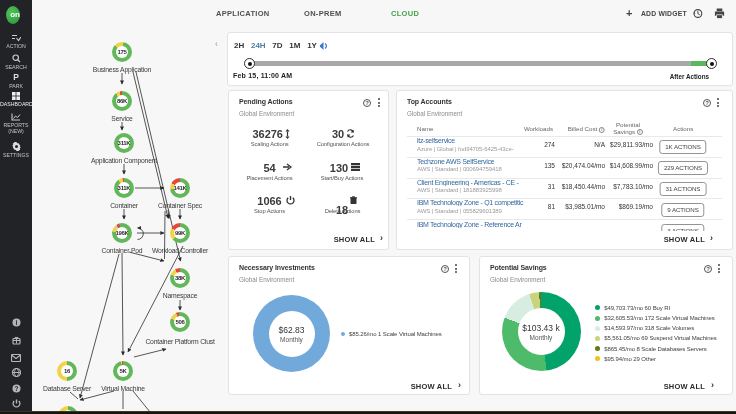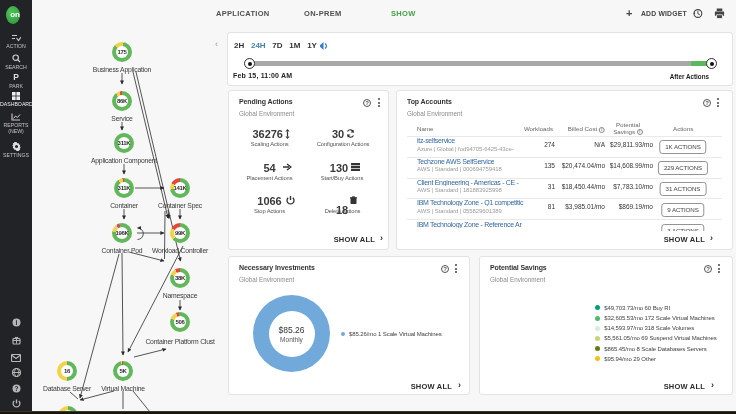--- a/index.html
+++ b/index.html
@@ -107,21 +107,21 @@
         <text x="4.5" y="6.8" font-size="6.5" text-anchor="middle" fill="#222" font-family="Liberation Sans" font-weight="bold">?</text>
       </svg></div>
  <div class="sb-bot" style="top:394px"><svg width="9" height="9" viewBox="0 0 9 9">
         <path d="M4.5,0.5 v4" stroke="#b5b5b5" stroke-width="1.4"></path>
         <path d="M2.2,2 a3.4,3.4 0 1 0 4.6,0" stroke="#b5b5b5" fill="none" stroke-width="1.3"></path>
       </svg></div>
 </div>
 
 <div class="tab" style="left:216px">APPLICATION</div>
 <div class="tab" style="left:304px">ON-PREM</div>
-<div class="tab" style="left:391px;color:#43a047">SHOW</div>
+<div class="tab" style="left:391px;color:#43a047">CLOUD</div>
 <div class="abs" style="left:626px;top:7px;font-size:11px;color:#444;font-weight:bold">+</div>
 <div class="abs" style="left:641px;top:10px;font-size:6.8px;font-weight:bold;color:#444;letter-spacing:.2px">ADD WIDGET</div>
 <svg class="abs" style="left:692px;top:8px" width="11" height="11" viewBox="0 0 11 11">
     <circle cx="5.9" cy="5.5" r="3.9" fill="none" stroke="#444" stroke-width="1.1"></circle>
     <path d="M5.9,3.1 v2.6 l1.9,1.1" stroke="#444" fill="none" stroke-width="1"></path>
     <path d="M2,3.9 l-0.4,2 l1.9,-0.6" fill="#444"></path>
   </svg>
 <svg class="abs" style="left:714px;top:8px" width="11" height="11" viewBox="0 0 11 11" fill="#444">
     <rect x="2.7" y="0.5" width="5.6" height="2.7"></rect>
     <rect x="0.9" y="3.6" width="9.2" height="4.2" rx="0.5"></rect>
@@ -332,38 +332,44 @@
  <div class="wtitle">Necessary Investments</div>
  <div class="wsub">Global Environment</div>
  <div class="qmark" style="left:212px">?</div>
  <div class="vdots" style="left:226px">
       <i></i>
       <i></i>
       <i></i>
     </div>
  <div class="donut" style="left:24px;top:38px;width:77px;height:77px;background:#72a9db">
   <i style="inset:15.5px;display:flex;flex-direction:column;align-items:center;justify-content:center">
-   <span style="font-size:8.5px;color:#333">$85.26</span>
+   <span style="font-size:8.5px;color:#333">$62.83</span>
    <span style="font-size:6.5px;color:#555;margin-top:1px">Monthly</span>
   </i>
  </div>
  <div class="leg" style="left:112px;top:73.5px"><b style="background:#72a9db;width:4px;height:4px"></b>$85.26/mo 1 Scale Virtual Machines</div>
  <div class="showall" style="right:17px;top:124.5px">SHOW ALL</div>
  <div class="abs chev" style="right:8px;top:122.5px;font-size:9px">›</div>
 </div>
 
 <div class="card" style="left:479px;top:256px;width:254px;height:139px">
  <div class="wtitle">Potential Savings</div>
  <div class="wsub">Global Environment</div>
  <div class="qmark" style="left:224px">?</div>
  <div class="vdots" style="left:238px">
       <i></i>
       <i></i>
       <i></i>
     </div>
+ <div class="donut" style="left:21.5px;top:35px;width:79px;height:79px;background:conic-gradient(#02a26b 0 172.6deg,#4dbb6a 172.6deg 290.5deg,#d8ede2 290.5deg 341.8deg,#c9d37e 341.8deg 356.5deg,#5f7d12 356.5deg 359.4deg,#efc319 359.4deg)">
+  <i style="inset:16px;display:flex;flex-direction:column;align-items:center;justify-content:center">
+   <span style="font-size:8.5px;color:#333">$103.43 k</span>
+   <span style="font-size:6.5px;color:#555;margin-top:1px">Monthly</span>
+  </i>
+ </div>
  <div class="leg" style="left:115.3px;top:47.8px"><b style="background:#02a26b"></b>$49,703.73/mo 60 Buy RI</div>
  <div class="leg" style="left:115.3px;top:58.1px"><b style="background:#4dbb6a"></b>$32,605.53/mo 172 Scale Virtual Machines</div>
  <div class="leg" style="left:115.3px;top:68.4px"><b style="background:#d8ede2"></b>$14,593.97/mo 318 Scale Volumes</div>
  <div class="leg" style="left:115.3px;top:78.4px"><b style="background:#c9d37e"></b>$5,561.05/mo 69 Suspend Virtual Machines</div>
  <div class="leg" style="left:115.3px;top:88.5px"><b style="background:#5f7d12"></b>$865.45/mo 8 Scale Databases Servers</div>
  <div class="leg" style="left:115.3px;top:98.8px"><b style="background:#efc319"></b>$95.94/mo 29 Other</div>
  <div class="showall" style="right:27px;top:124.5px">SHOW ALL</div>
  <div class="abs chev" style="right:18px;top:122.5px;font-size:9px">›</div>
 </div>
 

